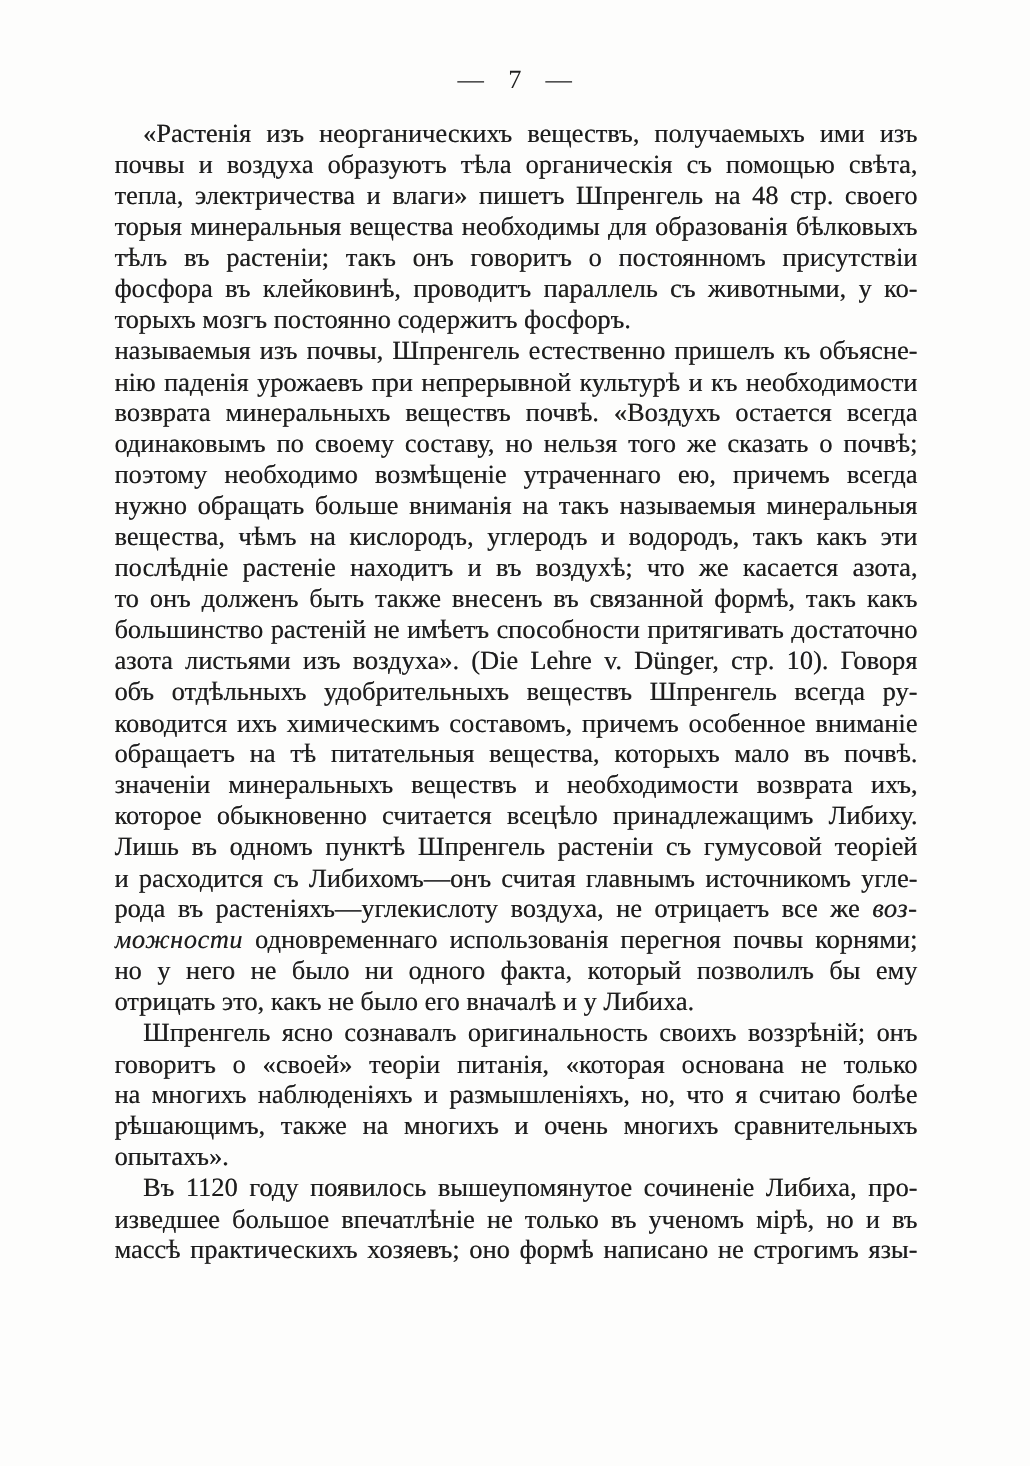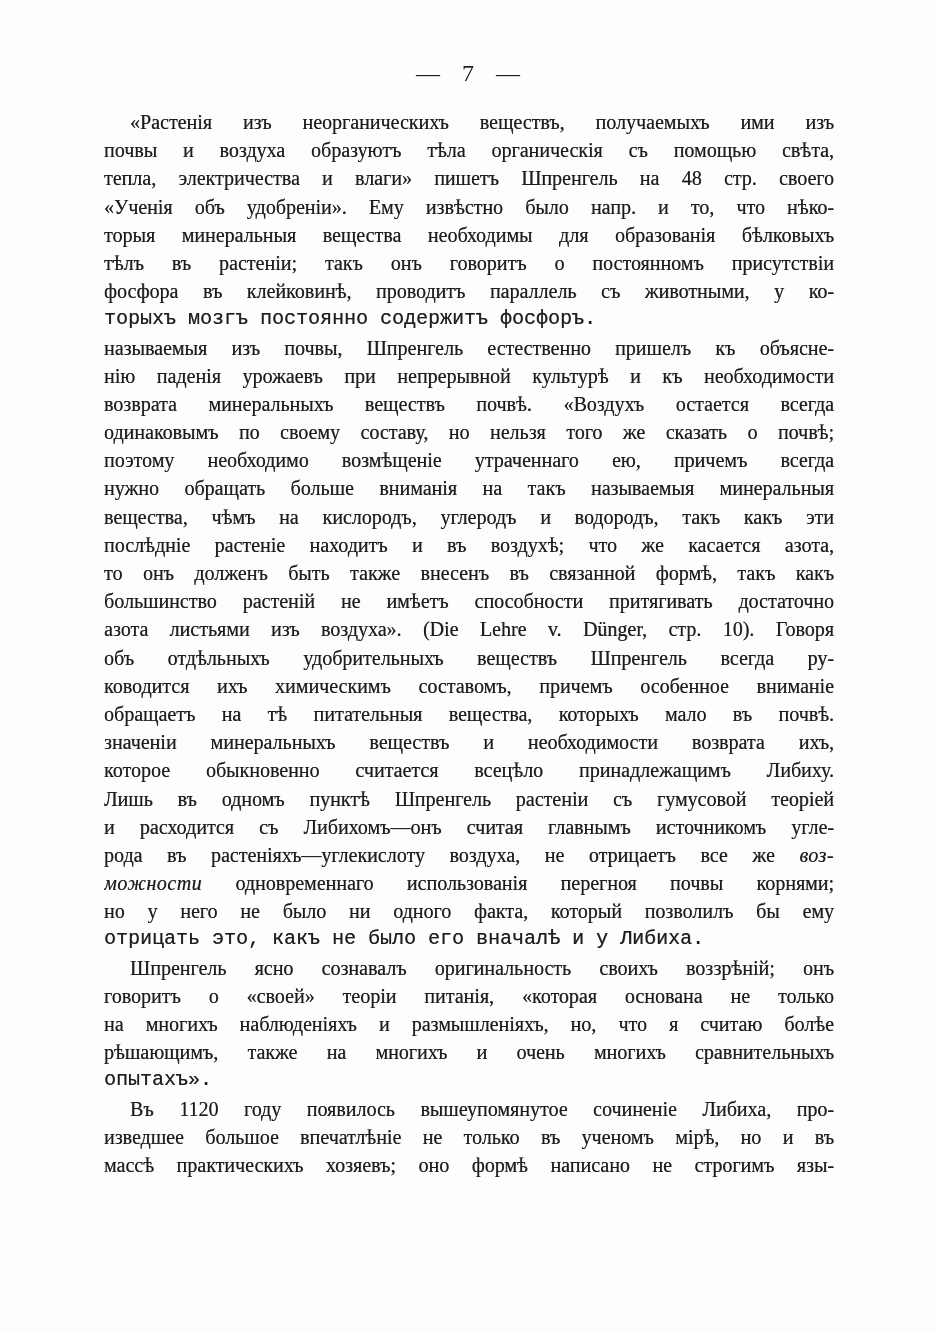--- a/index.html
+++ b/index.html
@@ -28,58 +28,56 @@
     text-align: center;
     font-size: 24px;
     word-spacing: 16px;
     color: #1f1f1f;
   }
   .text-block {
     position: absolute;
     top: 108px;
     left: 104px;
     width: 730px;
-    font-size: 20px;
+    font-size: 24px;
     line-height: 28.2px;
     text-shadow: 0.3px 0 0 rgba(25,25,25,0.65);
   }
   .paragraph {
     margin: 0;
   }
   .line {
     height: 28.2px;
     text-align: justify;
     text-align-last: justify;
     -moz-text-align-last: justify;
     overflow: hidden;
   }
   .line.first {
     padding-left: 26px;
   }
   .line.last {
     text-align-last: left;
-    font-family: Liberation Mono, monospace;
     -moz-text-align-last: left;
   }
   .line i {
     font-style: italic;
     letter-spacing: 0.5px;
   }
 </style>
 </head>
 <body>
 
 <div class="page">
   <div class="page-header">— 7 —</div>
   <div class="text-block">
       <div class="paragraph">
         <div class="line first">«Растенія изъ неорганическихъ веществъ, получаемыхъ ими изъ</div>
         <div class="line">почвы и воздуха образуютъ тѣла органическія съ помощью свѣта,</div>
         <div class="line">тепла, электричества и влаги» пишетъ Шпренгель на 48 стр. своего</div>
-        <div class="line">«Ученія объ удобреніи». Ему извѣстно было напр. и то, что нѣко-</div>
         <div class="line">торыя минеральныя вещества необходимы для образованія бѣлковыхъ</div>
         <div class="line">тѣлъ въ растеніи; такъ онъ говоритъ о постоянномъ присутствіи</div>
         <div class="line">фосфора въ клейковинѣ, проводитъ параллель съ животными, у ко-</div>
         <div class="line last">торыхъ мозгъ постоянно содержитъ фосфоръ.</div>
       </div>
       <div class="paragraph">
         <div class="line">называемыя изъ почвы, Шпренгель естественно пришелъ къ объясне-</div>
         <div class="line">нію паденія урожаевъ при непрерывной культурѣ и къ необходимости</div>
         <div class="line">возврата минеральныхъ веществъ почвѣ. «Воздухъ остается всегда</div>
         <div class="line">одинаковымъ по своему составу, но нельзя того же сказать о почвѣ;</div>

